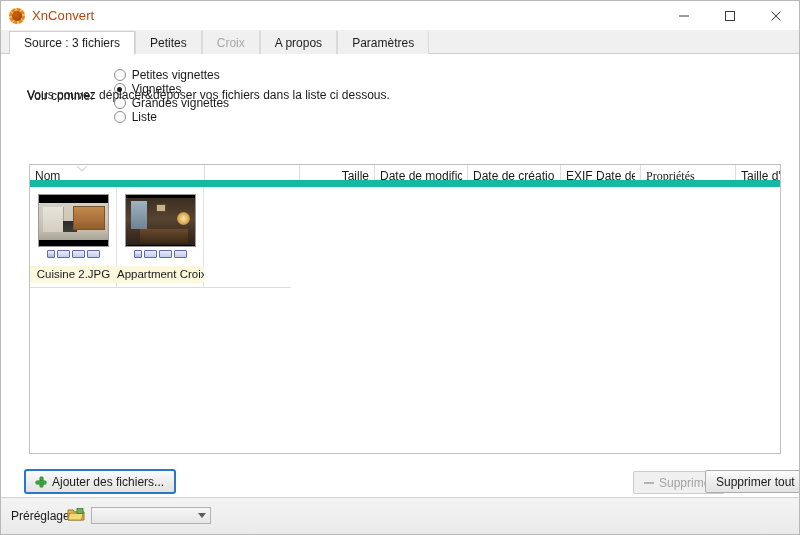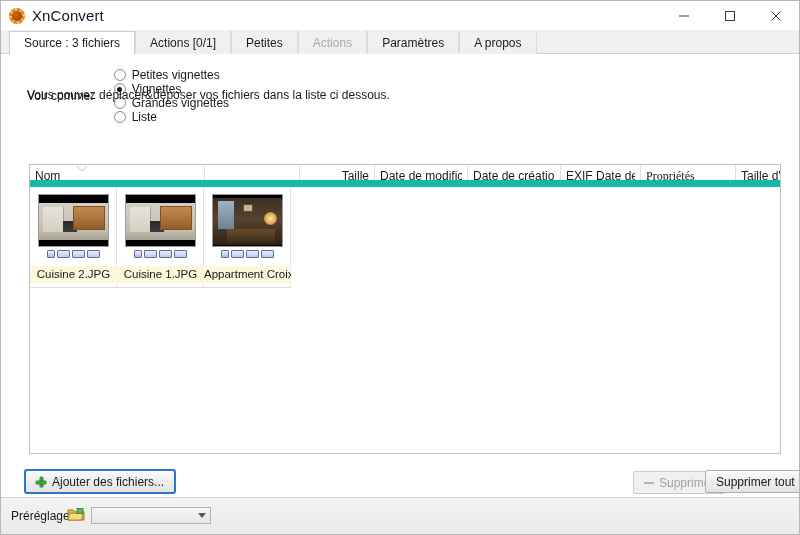--- a/index.html
+++ b/index.html
@@ -45,21 +45,21 @@
                      #f6bb55 95% 100%);
     border-radius: 50%;
   }
   .title-logo .core {
     position: absolute; left: 3px; top: 3px;
     width: 10px; height: 10px;
     border-radius: 50%;
     background: radial-gradient(circle at 35% 32%, #c9640f, #8f3f05);
   }
   .title-text {
-    font-size: 15px; color: #0f172a;
+    font-size: 13px; color: #c2410c;
     letter-spacing: 0.1px;
   }
   .win-buttons {
     position: absolute; right: 0; top: 0;
     height: 29px; display: flex;
   }
   .win-btn {
     width: 46px; height: 29px;
     display: flex; align-items: center; justify-content: center;
     color: #3a3a3a;
@@ -417,33 +417,30 @@
       </div>
     </div>
   </div>
 
   <div class="tabstrip">
     <div class="tabs" id="tabs-container">
         <div class="tab active">
           <span>Source : 3 fichiers</span>
         </div>
         <div class="tab">
-          <span>Actions [0/1]</span>
-        </div>
-        <div class="tab">
           <span>Petites</span>
         </div>
         <div class="tab disabled">
-          <span>Actions</span>
+          <span>Croix</span>
+        </div>
+        <div class="tab">
+          <span>A propos</span>
         </div>
         <div class="tab">
           <span>Paramètres</span>
-        </div>
-        <div class="tab">
-          <span>A propos</span>
         </div>
       </div>
   </div>
 
   <div class="content">
 
     <div class="viewas-row">
       <span class="viewas-label">Voir comme:</span>
       <span id="view-options">
           <span class="radio-item">
@@ -511,35 +508,20 @@
               <div class="badges">
                 <span class="badge b0"></span>
                 <span class="badge b1"></span>
                 <span class="badge b2"></span>
                 <span class="badge b3"></span>
               </div>
               <div class="thumb-name">Cuisine 2.JPG</div>
             </div>
             <div class="thumb-cell">
               <div class="thumb-img">
-                <div class="thumb-inner kitchen">
-                  <div class="cab"></div>
-                  <div class="floor"></div>
-                </div>
-              </div>
-              <div class="badges">
-                <span class="badge b0"></span>
-                <span class="badge b1"></span>
-                <span class="badge b2"></span>
-                <span class="badge b3"></span>
-              </div>
-              <div class="thumb-name">Cuisine 1.JPG</div>
-            </div>
-            <div class="thumb-cell">
-              <div class="thumb-img">
                 <div class="thumb-inner apartment">
                   <div class="win"></div>
                   <div class="pic"></div>
                   <div class="lamp"></div>
                   <div class="table"></div>
                 </div>
               </div>
               <div class="badges">
                 <span class="badge b0"></span>
                 <span class="badge b1"></span>

